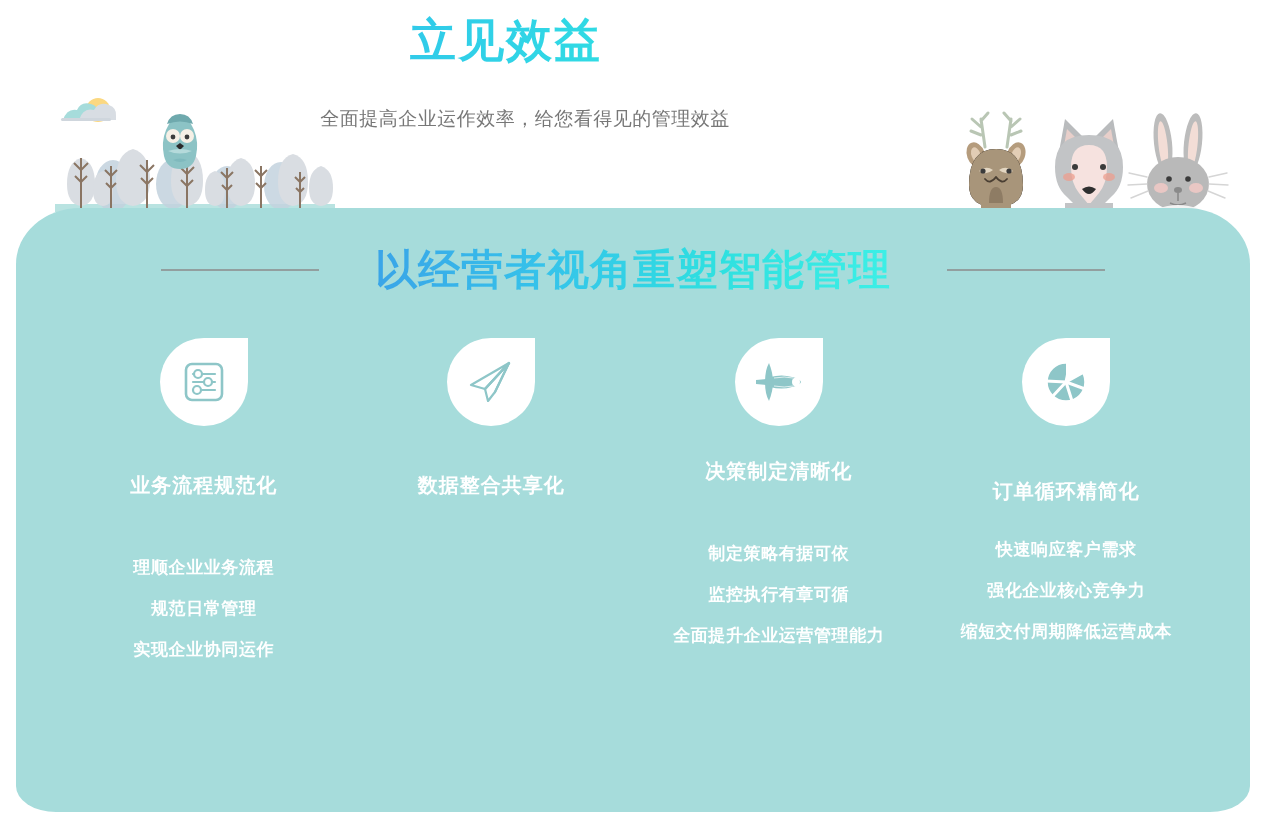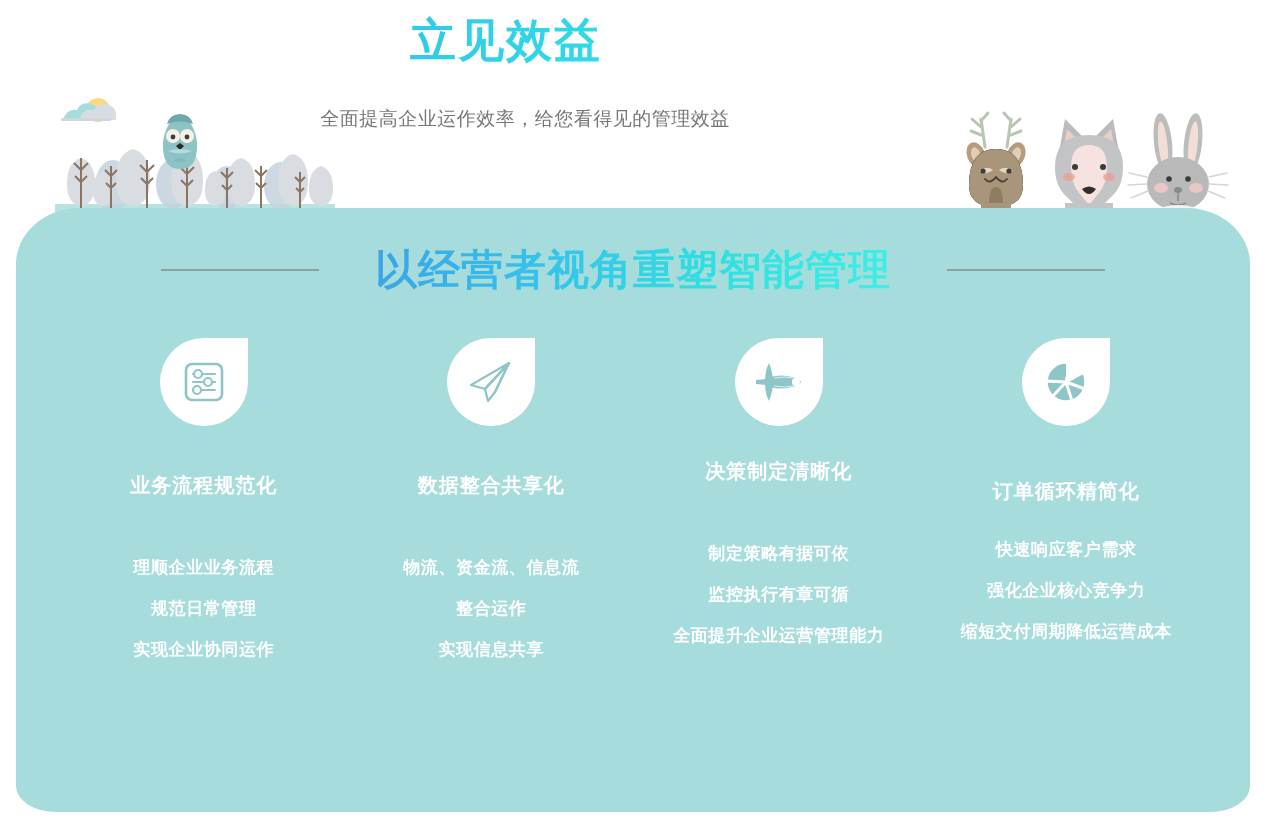--- a/index.html
+++ b/index.html
@@ -307,25 +307,20 @@
       <svg width="52" height="52" viewBox="0 0 52 52">
         <g fill="none" stroke="#8ec6c8" stroke-width="2.2" stroke-linejoin="round" stroke-linecap="round">
           <path d="M44 7 L6 29 L20 33 z"></path>
           <path d="M44 7 L20 33 L23 45 L30 36 z"></path>
           <path d="M44 7 L20 33"></path>
           <path d="M44 7 L30 36"></path>
         </g>
       </svg>
     </div>
     <div class="feature-title">数据整合共享化</div>
-    <div class="feature-lines">
-      <div class="feature-line">物流、资金流、信息流</div>
-      <div class="feature-line">整合运作</div>
-      <div class="feature-line">实现信息共享</div>
-    </div>
   </div>
 
   <div class="feature-card">
     <div class="icon-badge">
       <svg width="54" height="54" viewBox="0 0 54 54">
         <g fill="#8ec6c8">
           <path d="M17 8 q4 10 4 19 l-8 0 q0 -12 4 -19z"></path>
           <path d="M17 46 q4 -10 4 -19 l-8 0 q0 12 4 19z"></path>
           <path d="M18 22 q12 -3 22 0 q8 2 9 5 q-1 3 -9 5 q-10 3 -22 0 q-2 -5 0 -10z"></path>
           <path d="M4 25 l10 -1 l0 6 l-10 -1 z"></path>

